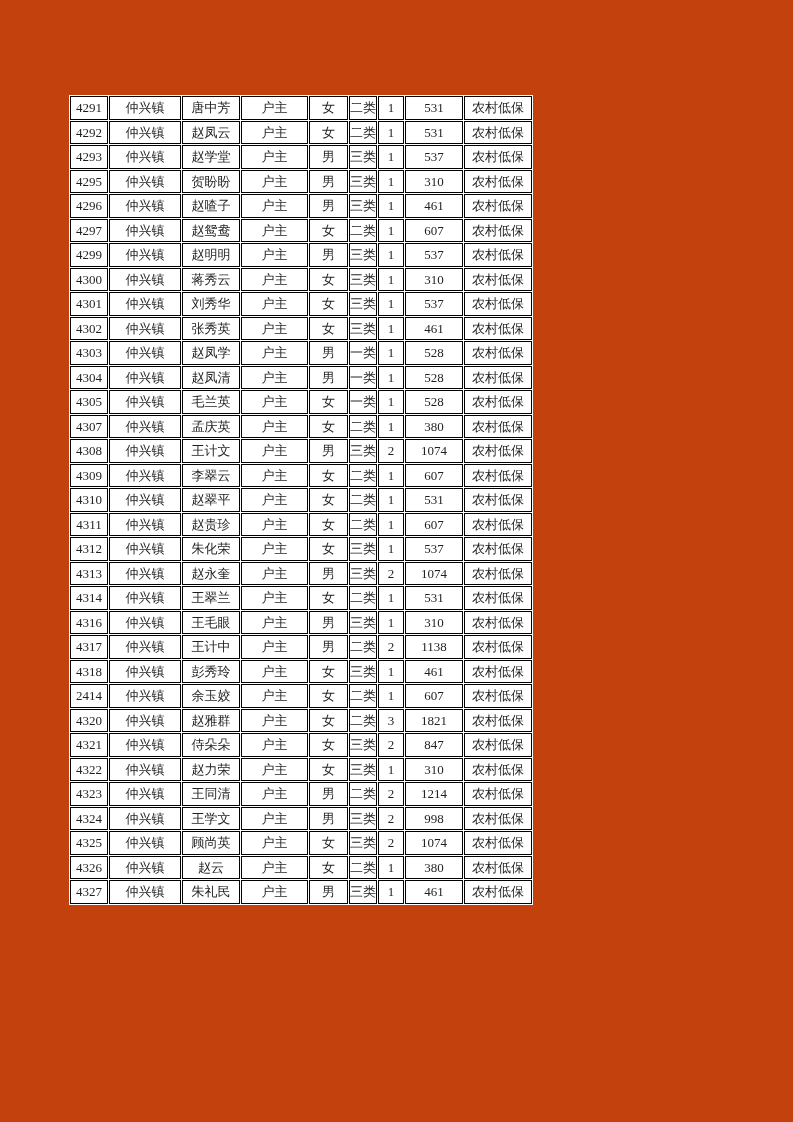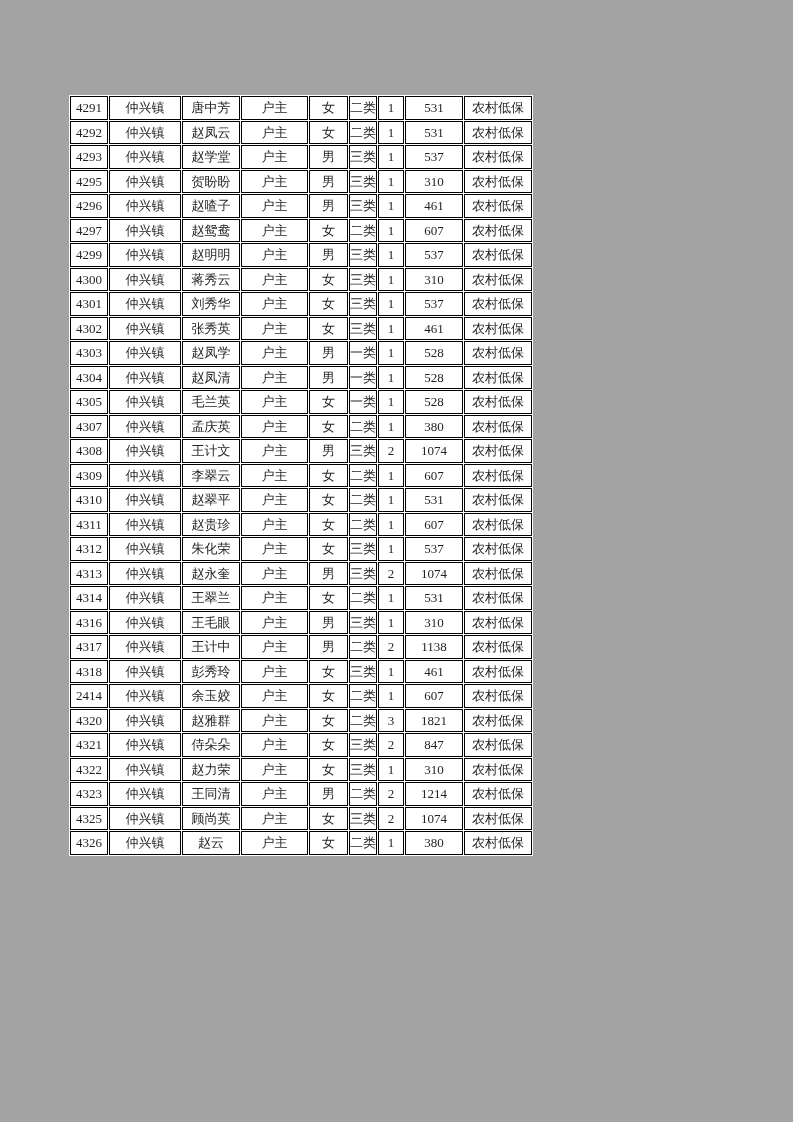--- a/index.html
+++ b/index.html
@@ -4,21 +4,21 @@
 <style>
   html, body {
     margin: 0;
     padding: 0;
     background: #ffffff;
   }
   .page {
     position: relative;
     width: 793px;
     height: 1122px;
-    background: #a3a3a3;
+    background: #c2410c;
     overflow: hidden;
     text-decoration: underline;
   }
   table.welfare-table {
     position: absolute;
     left: 69px;
     top: 95px;
     border-collapse: separate;
     border-spacing: 1px;
     table-layout: fixed;
@@ -379,36 +379,58 @@
           <td>仲兴镇</td>
           <td>王同清</td>
           <td>户主</td>
           <td>男</td>
           <td>二类</td>
           <td>2</td>
           <td>1214</td>
           <td>农村低保</td>
         </tr>
         <tr>
+          <td>4324</td>
+          <td>仲兴镇</td>
+          <td>王学文</td>
+          <td>户主</td>
+          <td>男</td>
+          <td>三类</td>
+          <td>2</td>
+          <td>998</td>
+          <td>农村低保</td>
+        </tr>
+        <tr>
           <td>4325</td>
           <td>仲兴镇</td>
           <td>顾尚英</td>
           <td>户主</td>
           <td>女</td>
           <td>三类</td>
           <td>2</td>
           <td>1074</td>
           <td>农村低保</td>
         </tr>
         <tr>
           <td>4326</td>
           <td>仲兴镇</td>
           <td>赵云</td>
           <td>户主</td>
           <td>女</td>
           <td>二类</td>
           <td>1</td>
           <td>380</td>
+          <td>农村低保</td>
+        </tr>
+        <tr>
+          <td>4327</td>
+          <td>仲兴镇</td>
+          <td>朱礼民</td>
+          <td>户主</td>
+          <td>男</td>
+          <td>三类</td>
+          <td>1</td>
+          <td>461</td>
           <td>农村低保</td>
         </tr>
       </tbody>
   </table>
 </div>
 
 </body></html>

